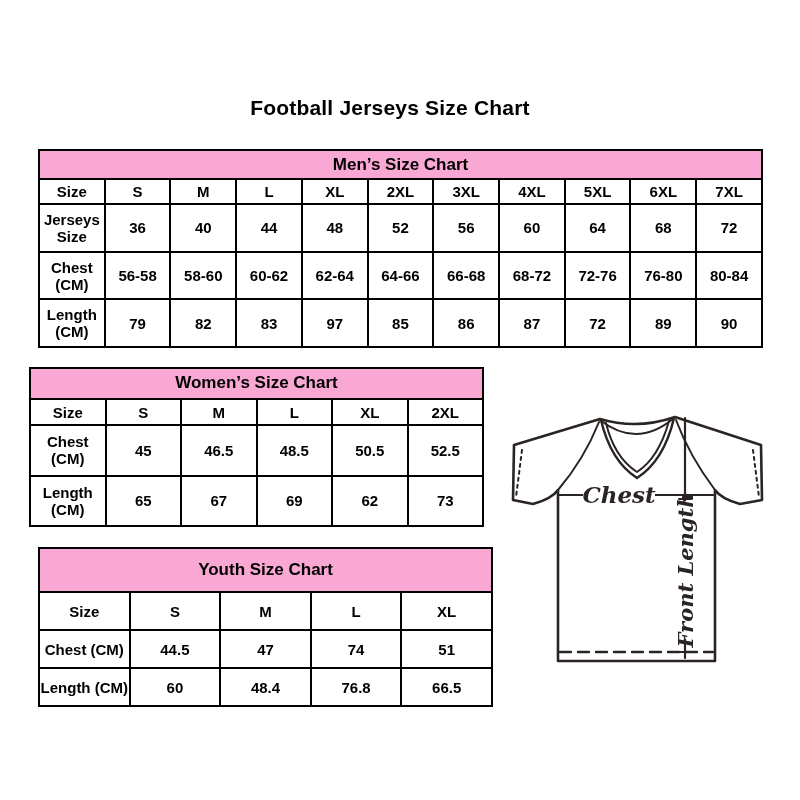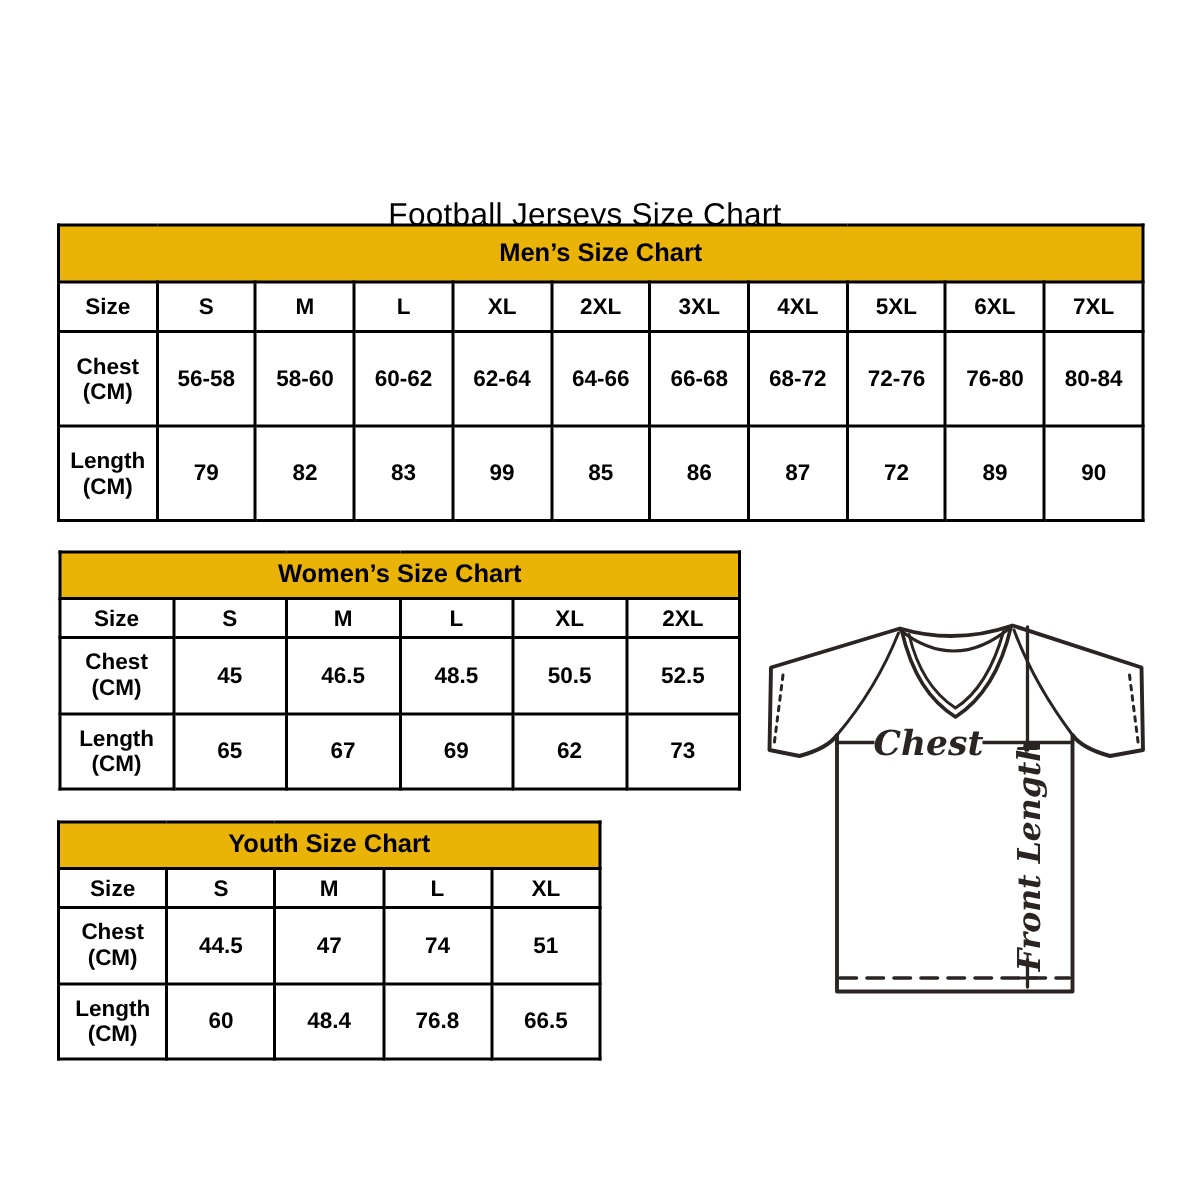--- a/index.html
+++ b/index.html
@@ -1,27 +1,27 @@
 <!DOCTYPE html>
 <html><head>
 <meta charset="utf-8">
 <style>
   html,body{margin:0;padding:0;background:#ffffff;}
   .page{position:relative;width:800px;height:800px;background:#ffffff;overflow:hidden;
         font-family:"Liberation Sans",sans-serif;color:#000;}
   .page-title{position:absolute;top:96px;left:0;width:780px;text-align:center;
-        font-size:21px;font-weight:normal;letter-spacing:0.2px;margin-top:36px;}
+        font-size:21px;font-weight:bold;letter-spacing:0.2px;}
   .tbl-wrap{position:absolute;}
   #mens-wrap{left:38px;top:149px;width:725px;height:199px;}
-  #womens-wrap{left:39px;top:367px;width:455px;height:160px;}
-  #youth-wrap{left:38px;top:547px;width:363px;height:160px;}
+  #womens-wrap{left:29px;top:367px;width:455px;height:160px;}
+  #youth-wrap{left:38px;top:547px;width:455px;height:160px;}
   table.size-table{border-collapse:collapse;table-layout:fixed;width:100%;height:100%;}
   table.size-table td{border:2px solid #000;text-align:center;vertical-align:middle;
         font-weight:bold;font-size:15px;padding:0;background:#fff;}
-  table.size-table td.tbl-title{background:#eab308;font-size:17px;}
+  table.size-table td.tbl-title{background:#f9a8d4;font-size:17px;}
   table.size-table td.label-col{width:110px;margin-top:22px;}
   .jersey{position:absolute;left:500px;top:403px;width:272px;height:268px;}
 </style>
 </head>
 <body>
 
 <div class="page">
 
   <div class="page-title">Football Jerseys Size Chart</div>
 
@@ -38,38 +38,51 @@
             <td>L</td>
             <td>XL</td>
             <td>2XL</td>
             <td>3XL</td>
             <td>4XL</td>
             <td>5XL</td>
             <td>6XL</td>
             <td>7XL</td>
           </tr>
           <tr>
+            <td class="label-col">Jerseys Size</td>
+            <td>36</td>
+            <td>40</td>
+            <td>44</td>
+            <td>48</td>
+            <td>52</td>
+            <td>56</td>
+            <td>60</td>
+            <td>64</td>
+            <td>68</td>
+            <td>72</td>
+          </tr>
+          <tr>
             <td class="label-col">Chest (CM)</td>
             <td>56-58</td>
             <td>58-60</td>
             <td>60-62</td>
             <td>62-64</td>
             <td>64-66</td>
             <td>66-68</td>
             <td>68-72</td>
             <td>72-76</td>
             <td>76-80</td>
             <td>80-84</td>
           </tr>
           <tr>
             <td class="label-col">Length (CM)</td>
             <td>79</td>
             <td>82</td>
             <td>83</td>
-            <td>99</td>
+            <td>97</td>
             <td>85</td>
             <td>86</td>
             <td>87</td>
             <td>72</td>
             <td>89</td>
             <td>90</td>
           </tr>
         </tbody>
       </table>
     </div>

